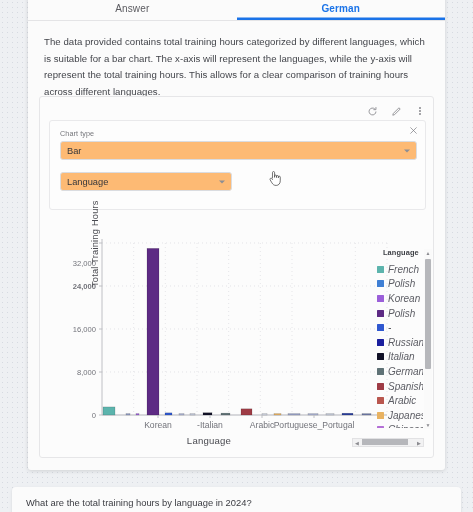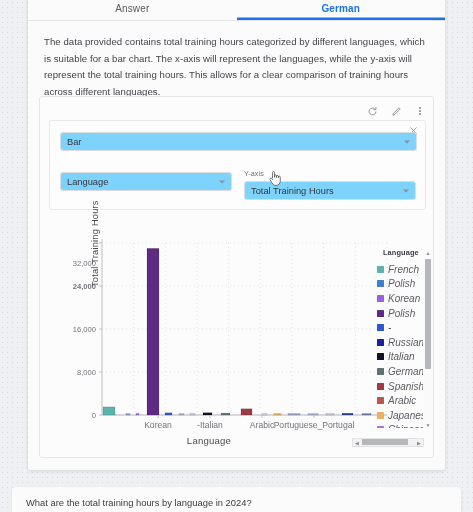--- a/index.html
+++ b/index.html
@@ -110,21 +110,21 @@
   }
   .field-label {
     font-size: 7.2px;
     color: #74757a;
     letter-spacing: 0.1px;
   }
   .select {
     height: 19px;
     border: 1px solid #dadce0;
     border-radius: 3px;
-    background: #7dd3fc;
+    background: #fdba74;
     display: flex;
     align-items: center;
     padding: 0 6px;
     font-size: 9.3px;
     color: #36373b;
     cursor: pointer;
     position: relative;
   }
   .select .caret {
     position: absolute; right: 6px; top: 50%;
@@ -351,37 +351,31 @@
 
     <div class="config-box">
       <div class="close-x">
         <svg viewBox="0 0 16 16" width="9" height="9" stroke="#7b7b80" stroke-width="1.25" stroke-linecap="round">
           <line x1="3" y1="3" x2="13" y2="13"></line>
             <line x1="13" y1="3" x2="3" y2="13"></line>
         </svg>
       </div>
 
       <div class="row-charttype">
+        <div class="field-label">Chart type</div>
         <div class="select">
           <span>Bar</span>
           <span class="caret"></span>
         </div>
       </div>
 
       <div class="row-axes">
         <div class="axis-col">
           <div class="select">
             <span>Language</span>
-            <span class="caret"></span>
-          </div>
-        </div>
-        <div class="axis-col">
-          <div class="field-label">Y-axis</div>
-          <div class="select">
-            <span>Total Training Hours</span>
             <span class="caret"></span>
           </div>
         </div>
       </div>
     </div>
 
     <div class="chart-area">
       <div class="plot-wrap">
         <svg id="plot-svg" width="395" height="226">
             <line x1="62" x2="347" y1="186" y2="186" stroke="#d9d9de" stroke-width="0.7" stroke-dasharray="none"></line>

